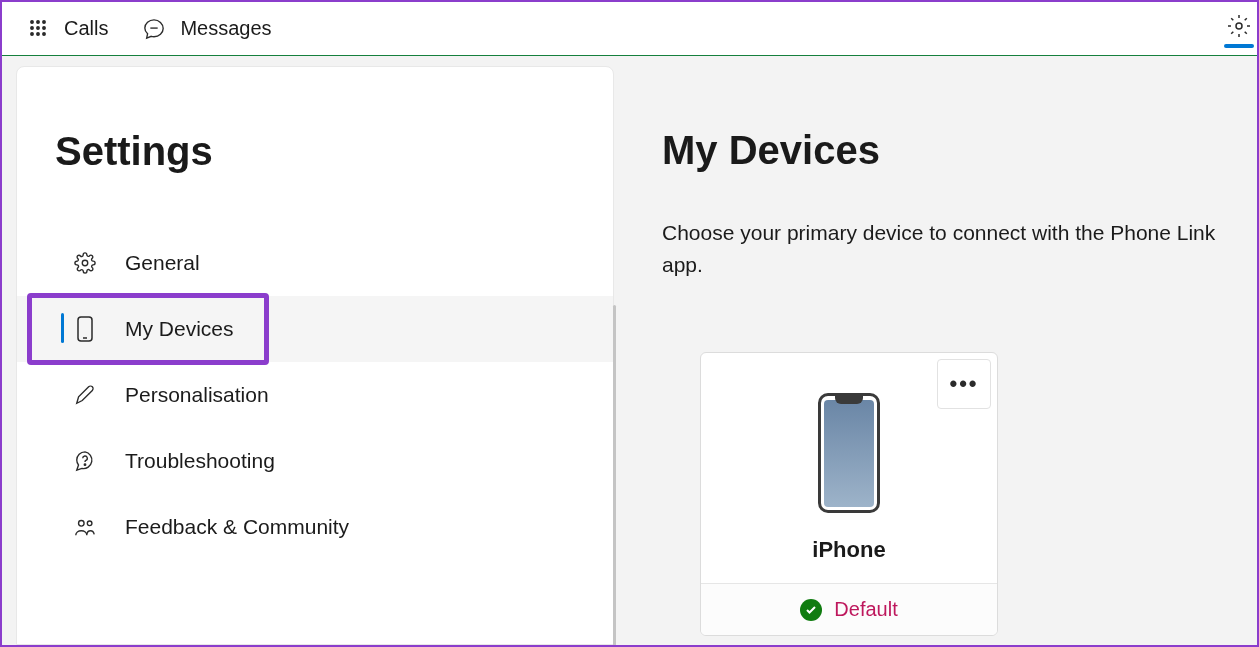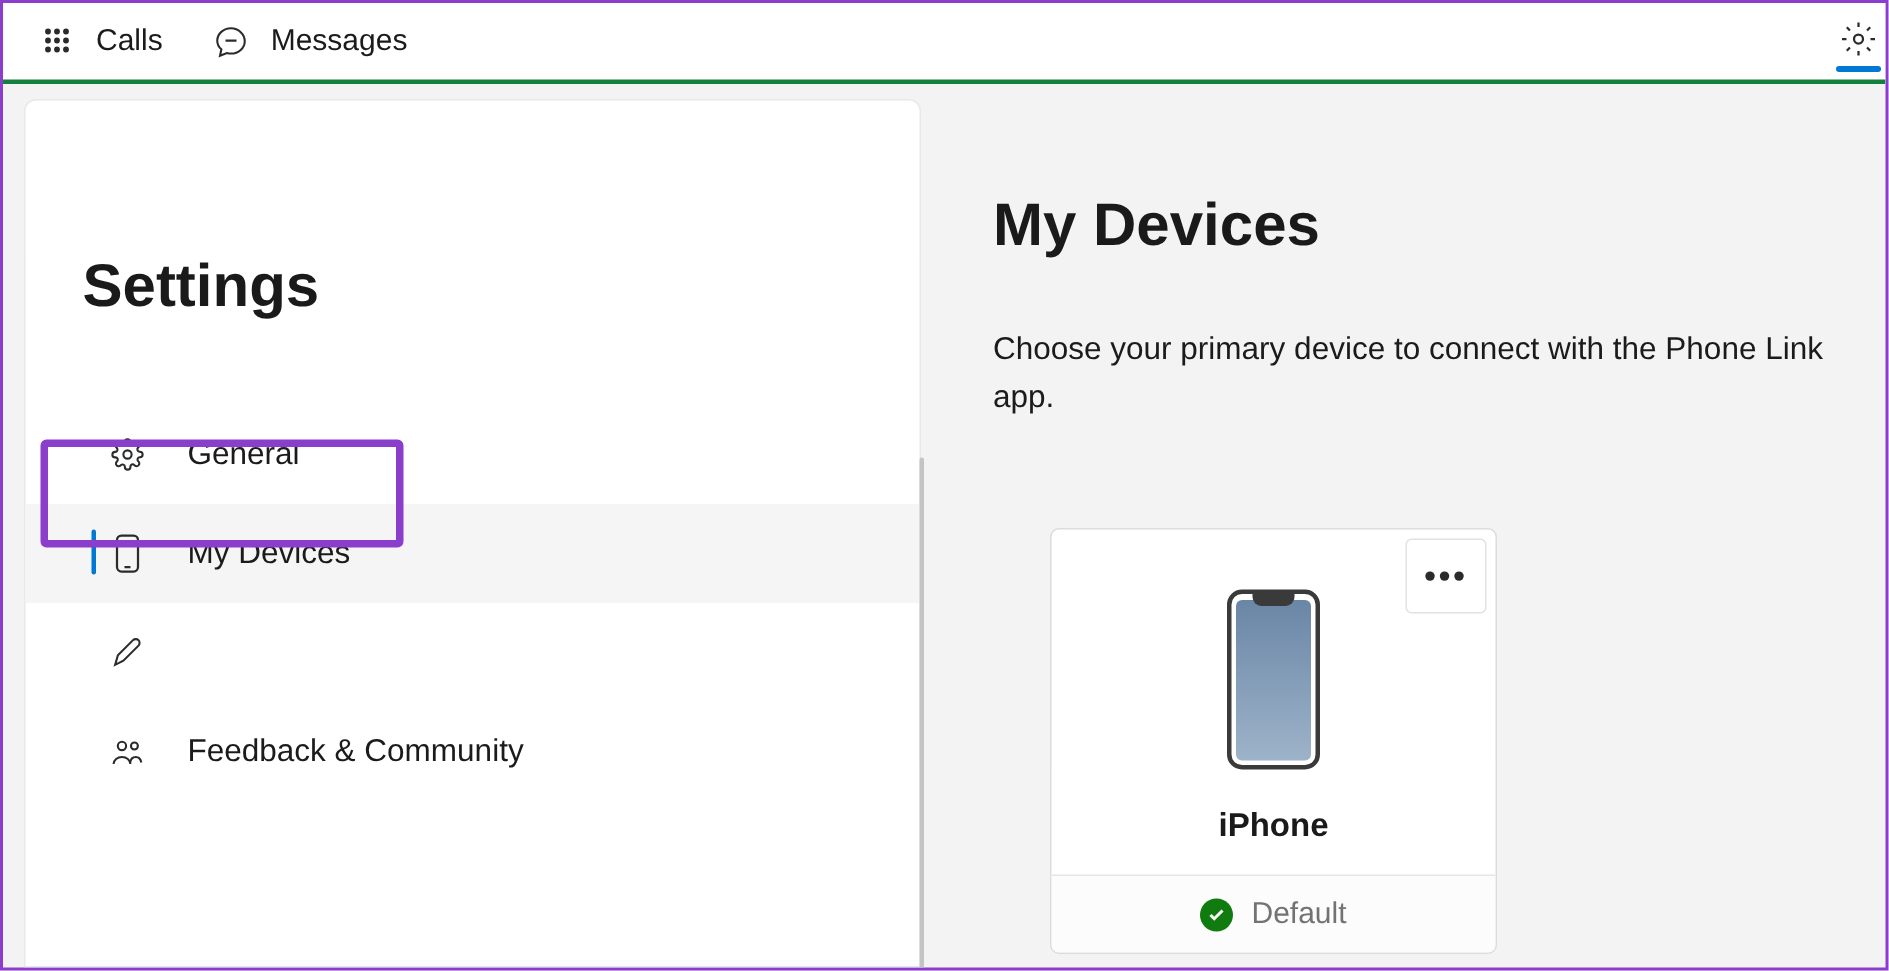--- a/index.html
+++ b/index.html
@@ -12,21 +12,21 @@
       width: 1259px;
       height: 647px;
       background: #f3f3f3;
       border: 2px solid #8b3dcc;
       overflow: hidden;
       position: relative;
     }
     .top-bar {
       height: 54px;
       background: #fff;
-      border-bottom: 3px solid #15803d;
+      border-bottom: 1px solid #15803d;
       display: flex;
       align-items: center;
       padding: 0 24px;
       gap: 34px;
     }
     .top-tab {
       display: flex;
       align-items: center;
       gap: 14px;
       cursor: pointer;
@@ -68,21 +68,20 @@
       border: 1px solid #e8e8e8;
       padding: 62px 0 0 0;
       position: relative;
     }
     .sidebar-title {
       font-size: 40px;
       font-weight: 600;
       color: #1a1a1a;
       margin-left: 38px;
       margin-bottom: 56px;
-      margin-top: 40px;
     }
     .nav-list {
       display: flex;
       flex-direction: column;
       position: relative;
     }
     .nav-item {
       height: 66px;
       display: flex;
       align-items: center;
@@ -230,21 +229,21 @@
       width: 22px;
       height: 22px;
       background: #107c10;
       border-radius: 50%;
       display: flex;
       align-items: center;
       justify-content: center;
     }
     .footer-text {
       font-size: 20px;
-      color: #737373;
+      color: #be185d;
     }
   </style>
 </head>
 <body>
 
 <div class="top-bar">
   <div class="top-tab">
     <span class="nav-icon">
       <svg width="20" height="20" viewBox="0 0 20 20" fill="none" stroke="#2b2b2b" stroke-width="1.5">
         <circle cx="4" cy="3" r="1.2" fill="#2b2b2b"></circle>
@@ -306,22 +305,33 @@
         <span>My Devices</span>
       </div>
 
 
       <div class="nav-item">
         <span class="nav-icon">
           <svg width="22" height="22" viewBox="0 0 24 24" fill="none" stroke="#2b2b2b" stroke-width="1.5">
             <path d="M3 21l2-7L16 3c1-1 3-1 4 0s1 3 0 4L9 18l-6 3z"></path>
           </svg>
         </span>
-      </div>
-
+        <span>Personalisation</span>
+      </div>
+
+      <div class="nav-item">
+        <span class="nav-icon">
+          <svg width="22" height="22" viewBox="0 0 24 24" fill="none" stroke="#2b2b2b" stroke-width="1.5">
+            <path d="M12 2a9 9 0 0 0-9 9c0 2 .7 3.9 1.9 5.4L3 22l5.6-1.9A9 9 0 1 0 12 2z"></path>
+            <path d="M9.5 9a2.5 2.5 0 1 1 3.5 2.3c-.8.4-1 1-1 1.7"></path>
+            <circle cx="12" cy="16" r="0.8" fill="#2b2b2b"></circle>
+          </svg>
+        </span>
+        <span>Troubleshooting</span>
+      </div>
 
       <div class="nav-item">
         <span class="nav-icon">
           <svg width="24" height="22" viewBox="0 0 26 22" fill="none" stroke="#2b2b2b" stroke-width="1.5">
             <circle cx="9" cy="7" r="3"></circle>
             <circle cx="18" cy="7" r="2.5"></circle>
             <path d="M3 20c0-3 2.7-5 6-5s6 2 6 5"></path>
             <path d="M15 19c.3-2.5 2-4 4-4s3.5 1.5 4 4"></path>
           </svg>
         </span>

